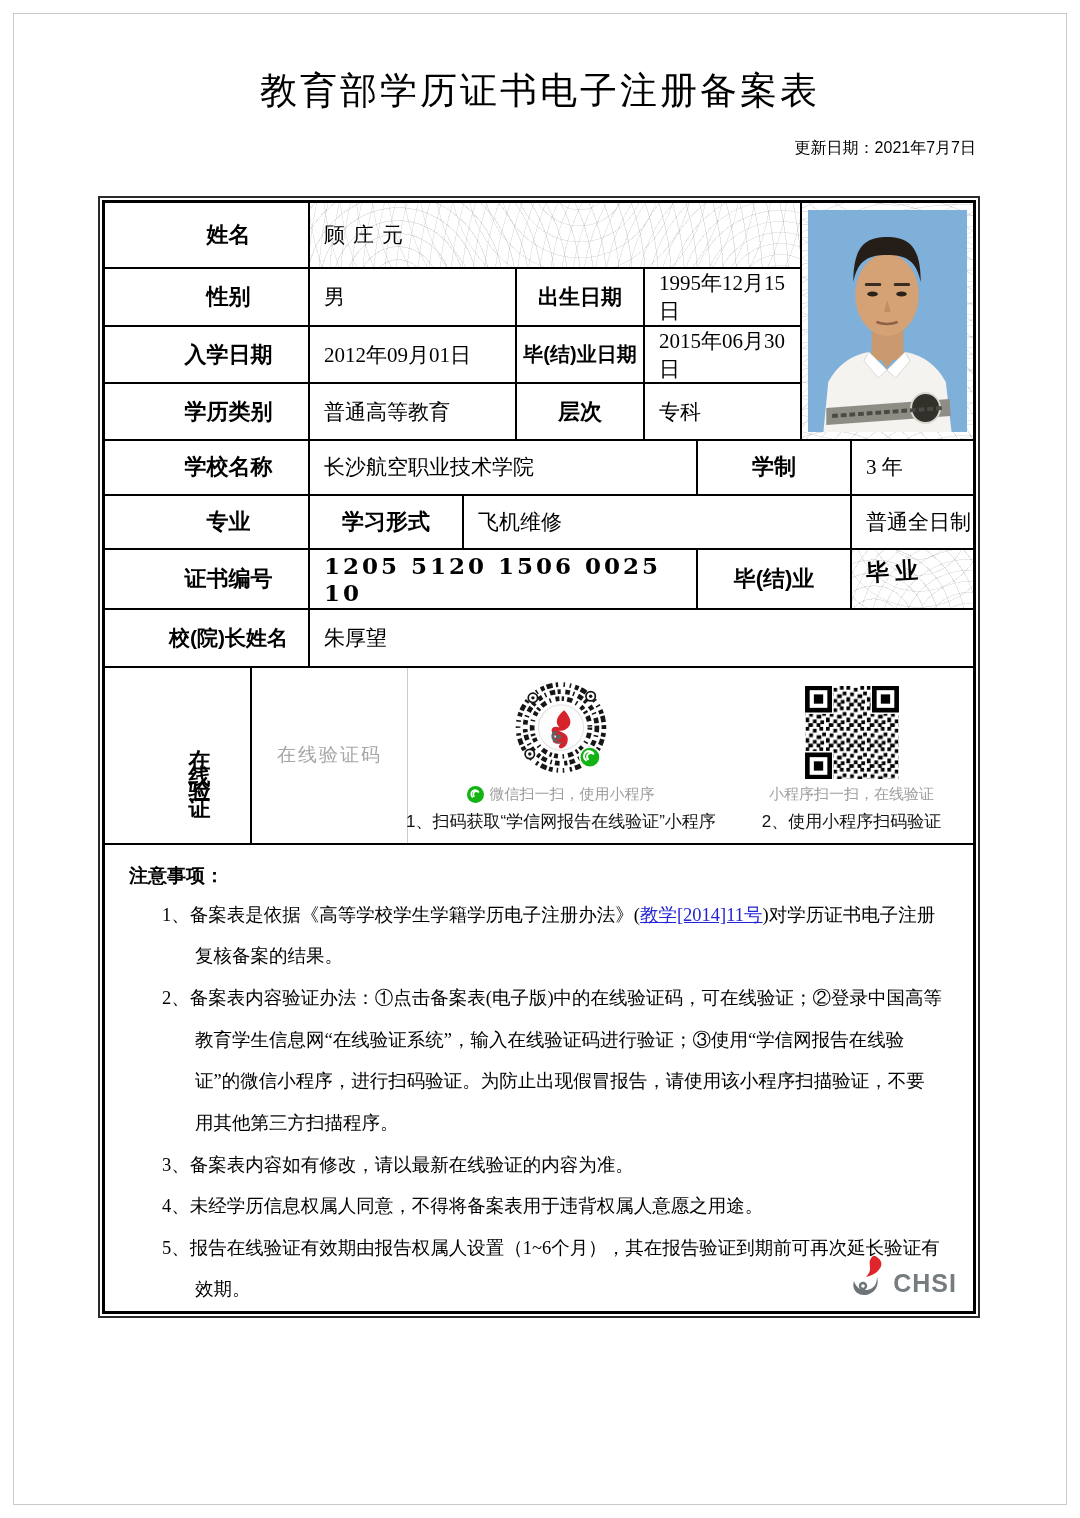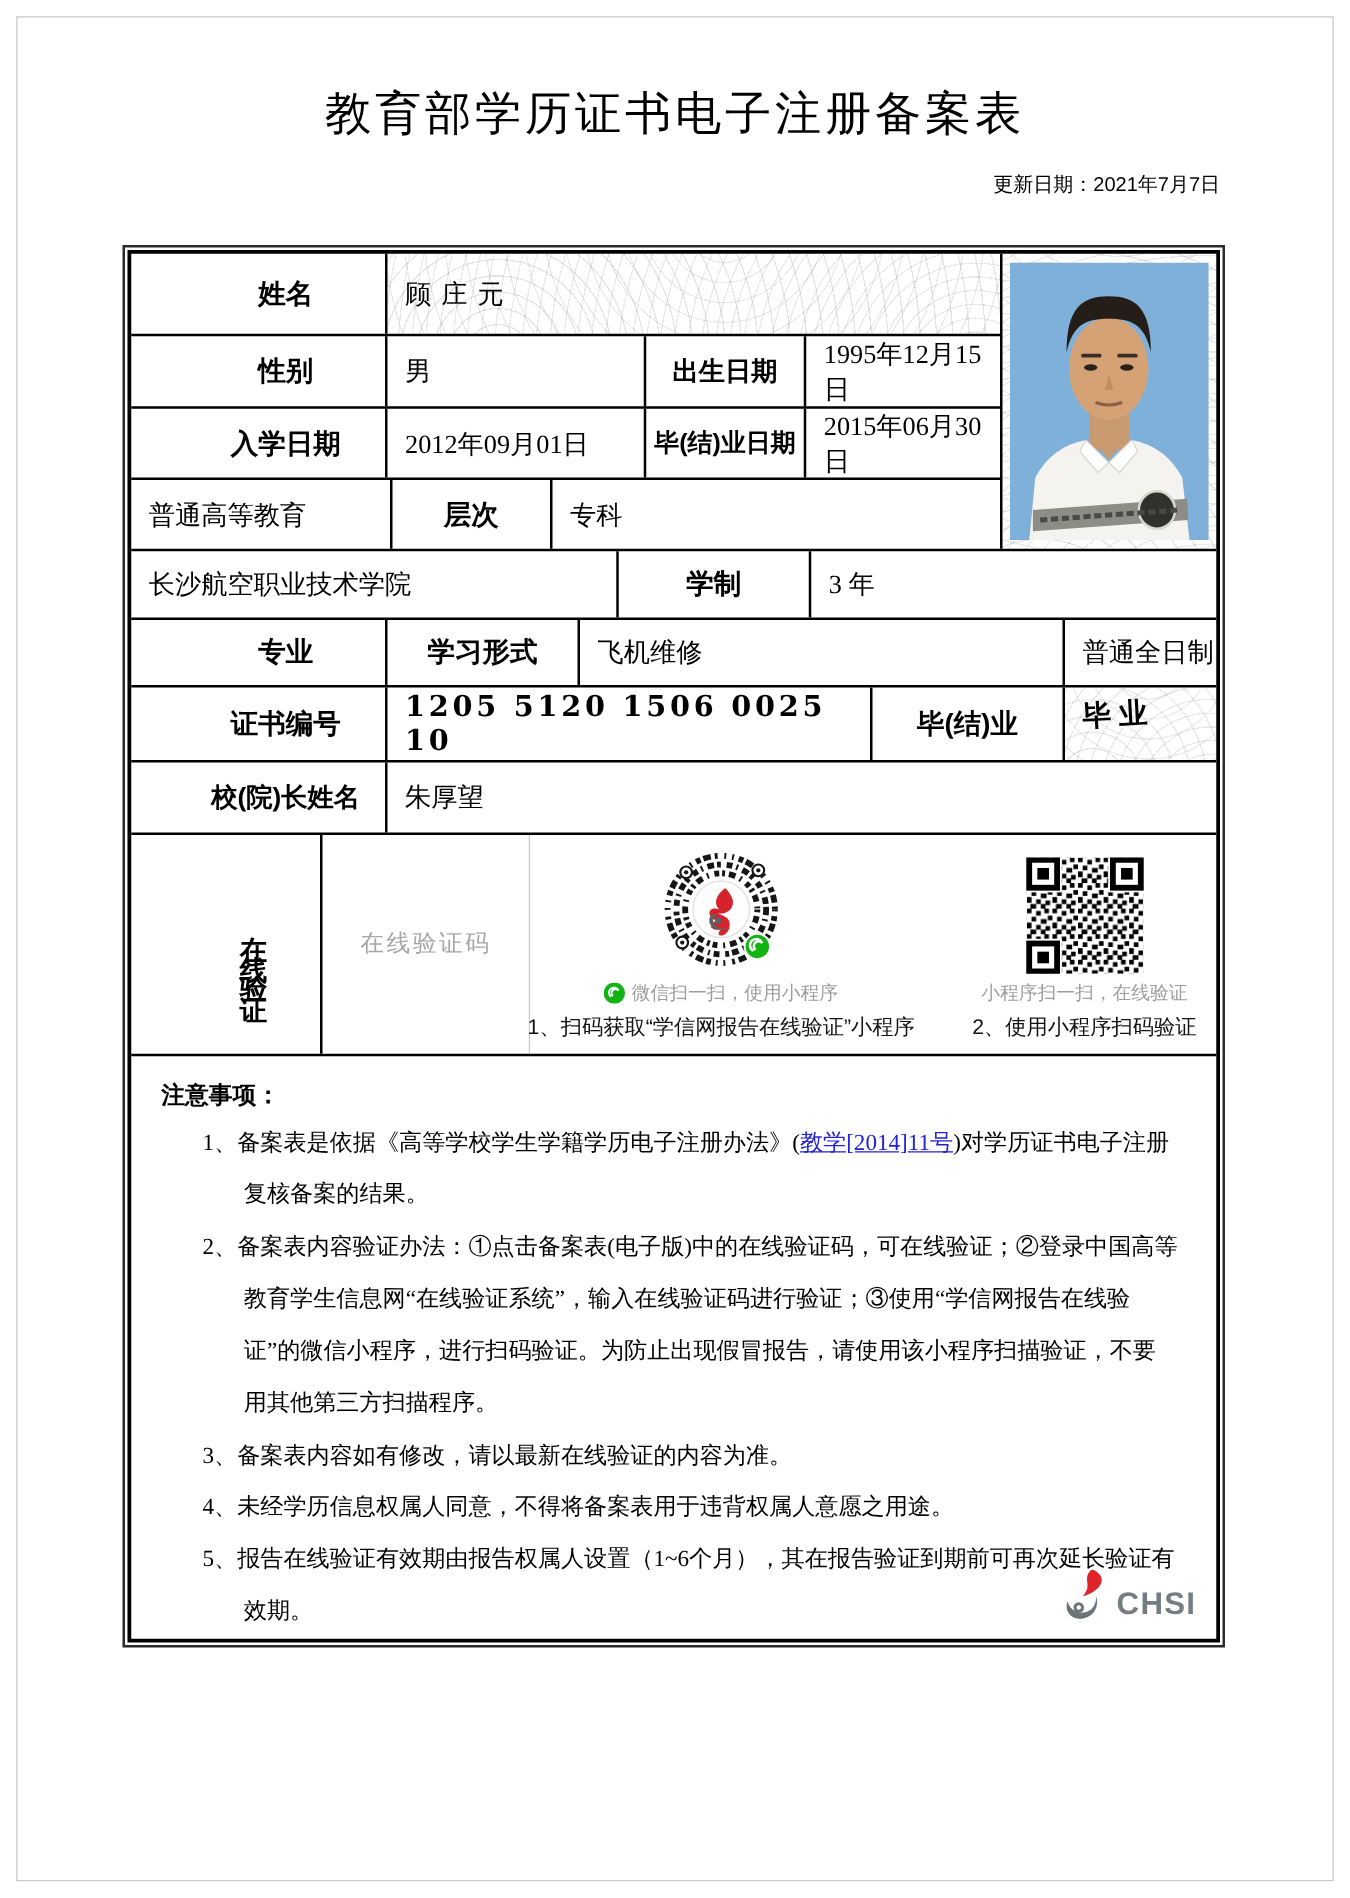--- a/index.html
+++ b/index.html
@@ -42,21 +42,21 @@
   .grad-value span { display:inline-block; transform:rotate(-3deg); letter-spacing:6px; font-weight:bold; }
 
   .verify-label { writing-mode:vertical-rl; text-orientation:upright; letter-spacing:16px;
     font-weight:bold; font-size:22px; margin:auto; padding-top:16px; }
   .vcode-cell { width:246px; border-left:2px solid #000; border-right:1px solid #ccc;
     display:flex; flex-direction:column; align-items:center; justify-content:center; gap:26px; }
   .vcode { color:#2222cc; font-weight:bold; font-size:22px; font-family:"DejaVu Serif",serif;
     text-decoration:underline; letter-spacing:.5px; cursor:pointer; }
   .vcode-caption { color:#a6a6a6; font-size:19px; letter-spacing:2px; }
 
-  .qr-cell { flex:1; display:flex; align-items:stretch; padding:8px 8px 10px 6px;gap:46px; }
+  .qr-cell { flex:1; display:flex; align-items:stretch; padding:8px 24px 10px 6px;gap:46px; }
   .qr-col { display:flex; flex-direction:column; align-items:center; justify-content:flex-start; }
   .qr-col.left { width:55%; } .qr-col.right { width:45%; padding-top:10px; }
   .qr-caption { color:#9d9d9d; font-size:15px; margin-top:6px; display:flex; align-items:center; gap:5px; }
   .qr-step { color:#111; font-size:17px; margin-top:6px; white-space:nowrap; }
 
   .notes-cell { flex:1; border-bottom:none; padding:18px 30px 0 24px; position:relative;
     font-family:"Liberation Serif",serif; display:block; }
   .notes-heading { font-family:"Liberation Sans",sans-serif; font-weight:bold; font-size:19px; margin-bottom:6px; }
   .note-item { font-size:18.5px; line-height:2.25; padding-left:66px; text-indent:-33px; color:#000; }
   .note-link { color:#2323d6; text-decoration:underline; cursor:pointer; }
@@ -88,20 +88,21 @@
           <div class="cell label w-l2" style="font-size:21px">出生日期</div>
           <div class="cell value w-v2">1995年12月15日</div>
         </div>
         <div class="row row-a" style="height:57px">
           <div class="cell label w-label1">入学日期</div>
           <div class="cell value w-v1">2012年09月01日</div>
           <div class="cell label w-l2" style="font-size:20px">毕(结)业日期</div>
           <div class="cell value w-v2">2015年06月30日</div>
         </div>
         <div class="row row-a" style="height:55px; border-bottom:none">
+          <div class="cell label w-label1">学历类别</div>
           <div class="cell value w-v1">普通高等教育</div>
           <div class="cell label w-l2">层次</div>
           <div class="cell value w-v2">专科</div>
         </div>
       </div>
       <div class="photo-cell guilloche">
         <svg width="100%" height="100%" viewBox="0 0 165 222" preserveAspectRatio="none">
           <rect width="165" height="222" fill="#7fb0da"></rect>
           <rect x="66" y="116" width="33" height="34" fill="#c9996f"></rect>
           <ellipse cx="82" cy="85" rx="33" ry="41" fill="#d5a276"></ellipse>
@@ -117,20 +118,21 @@
           <path d="M63,142 L82,160 L73,168 L58,151 Z" fill="#ffffff" stroke="#d8d6d0" stroke-width="1"></path>
           <path d="M101,142 L82,160 L91,168 L106,151 Z" fill="#ffffff" stroke="#d8d6d0" stroke-width="1"></path>
           <path d="M19,198 L147,189 L148,206 L19,215 Z" fill="#8e8d85"></path>
           <circle cx="122" cy="198" r="15" fill="#31302a" stroke="#d9d7cf" stroke-width="2"></circle>
           <path d="M25,206 L140,198" stroke="#4a4a44" stroke-width="4" stroke-dasharray="6 3"></path>
         </svg>
       </div>
     </div>
 
     <div class="row row-b" style="height:58px">
+      <div class="cell label w-label1">学校名称</div>
       <div class="cell value w-v1">长沙航空职业技术学院</div>
       <div class="cell label w-l2">学制</div>
       <div class="cell value w-v2">3 年</div>
     </div>
 
     <div class="row row-b" style="height:58px">
       <div class="cell label w-label1">专业</div>
       <div class="cell label w-l2">学习形式</div>
       <div class="cell value w-v1">飞机维修</div>
       <div class="cell value w-v2">普通全日制</div>

